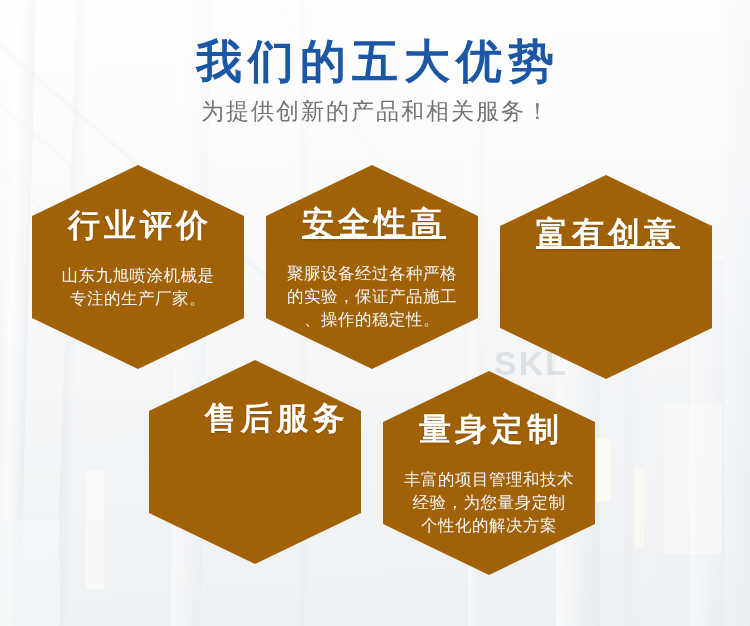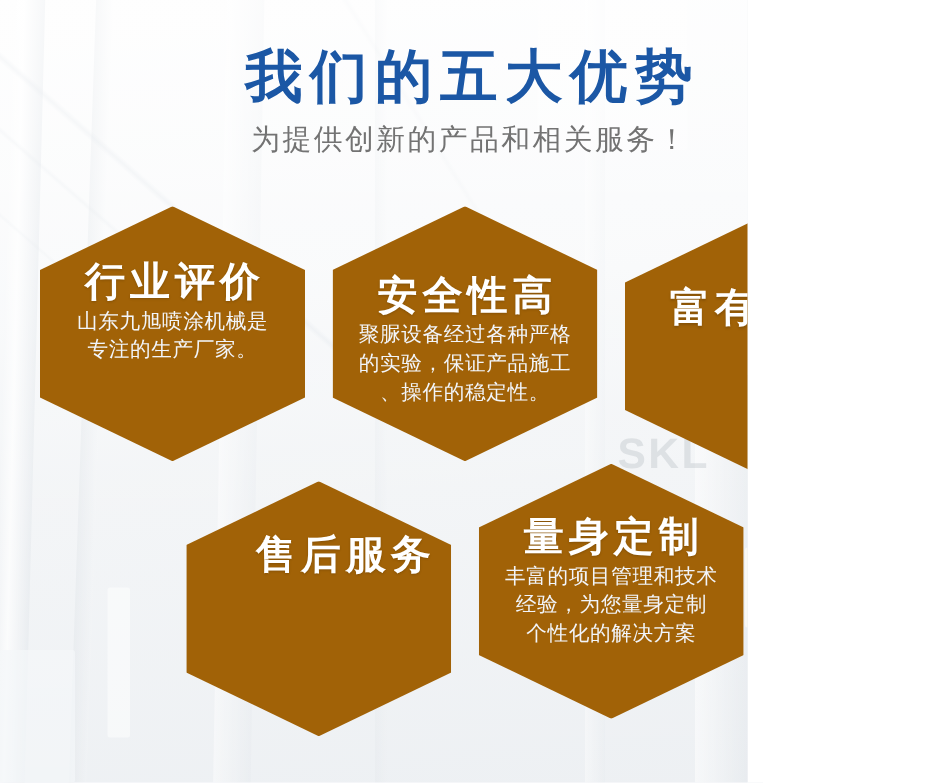--- a/index.html
+++ b/index.html
@@ -8,21 +8,21 @@
   }
   body {
     width: 750px;
     height: 626px;
     overflow: hidden;
     font-family: "Liberation Serif", "DejaVu Serif", serif;
   }
 
   #poster {
     position: relative;
-    width: 598px;
+    width: 750px;
     height: 626px;
     overflow: hidden;
     background: #f2f4f6;
   }
 
   
   .bg-layer {
     position: absolute;
     inset: 0;
     overflow: hidden;
@@ -131,48 +131,48 @@
     -webkit-clip-path: polygon(50% 0%, 100% 25%, 100% 75%, 50% 100%, 0% 75%, 0% 25%);
     clip-path: polygon(50% 0%, 100% 25%, 100% 75%, 50% 100%, 0% 75%, 0% 25%);
     z-index: 4;
     box-sizing: border-box;
     padding: 0 6px;
     text-align: center;
   }
   .hex.h1 { left: 32px;  top: 165px; }
   .hex.h2 { left: 266px; top: 165px; }
   .hex.h3 { left: 500px; top: 175px; }
-  .hex.h4 { left: 149px; top: 385px; padding-left: 45px; }
+  .hex.h4 { left: 149px; top: 360px; padding-left: 45px; }
   .hex.h5 { left: 383px; top: 371px; }
 
   .hex-title {
     display: block;
     margin-top: 44px;
     font-size: 32px;
     line-height: 1.05;
     font-weight: bold;
     letter-spacing: 4px;
     text-indent: 4px;
     color: #ffffff;
     text-shadow: 0 1px 2px rgba(0,0,0,0.18);
     font-family: "Liberation Serif", "DejaVu Serif", serif;
   }
   .hex-body {
     display: block;
-    margin-top: 2px;
+    margin-top: 21px;
     padding: 0 6px;
     font-size: 16.5px;
     line-height: 1.42;
     letter-spacing: 0.5px;
     color: #f2f5fa;
     font-family: "Liberation Serif", "DejaVu Serif", serif;
     white-space: pre-line;
   }
   .hex.h2 .hex-title,
-  .hex.h3 .hex-title { margin-top: 55px; }
+  .hex.h3 .hex-title { margin-top: 42px; text-decoration: underline; }
   .hex.h4 .hex-title,
   .hex.h5 .hex-title { margin-top: 42px; }
   .hex.h1 .hex-body { }
 </style>
 </head>
 <body>
 
 <div id="poster">
 
   <div class="bg-layer">

